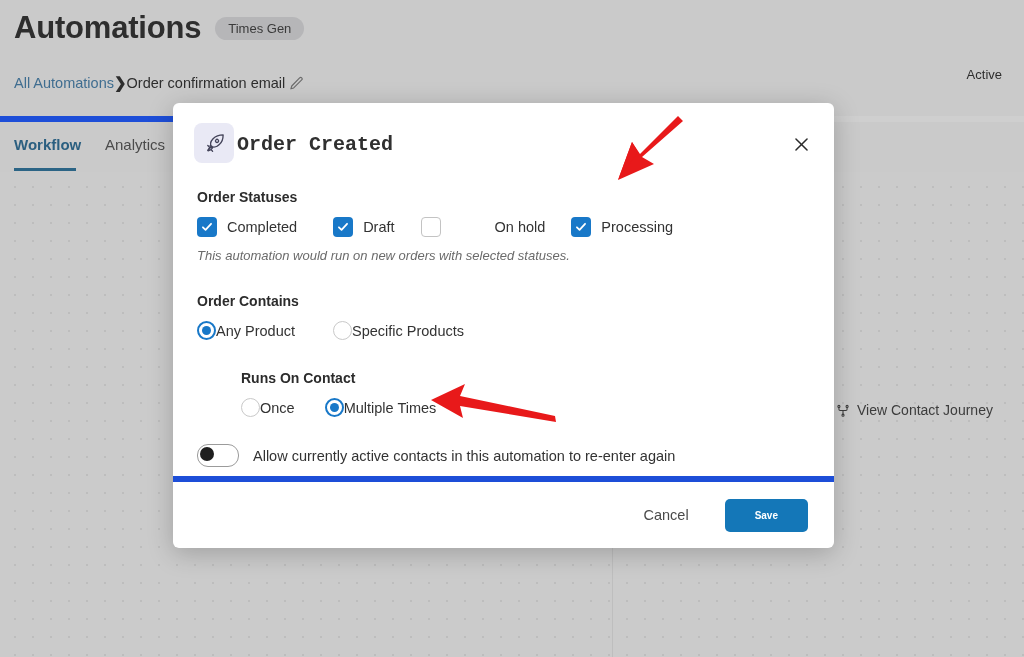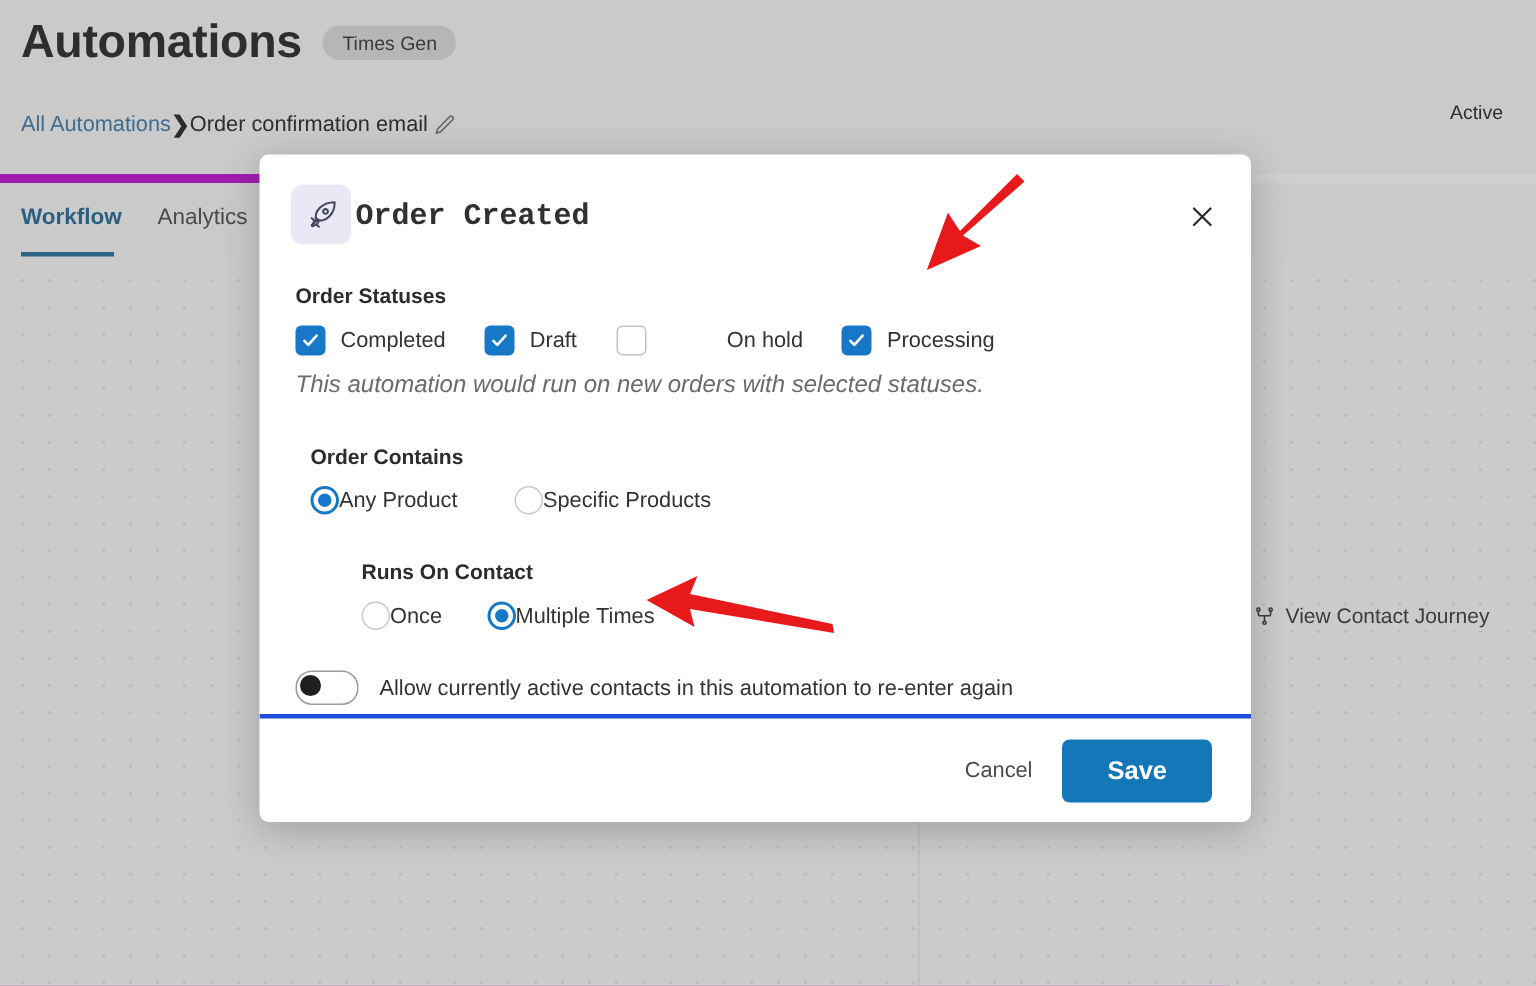--- a/index.html
+++ b/index.html
@@ -5,21 +5,21 @@
   html, body {
     margin: 0; padding: 0;
     width: 1024px; height: 657px;
     overflow: hidden;
     font-family: "Liberation Sans", sans-serif;
     background: #cfcfcf;
   }
   #app {
     position: relative;
     width: 820px; height: 657px;
-    background: #a21caf;
+    background: #1d4ed8;
   }
 
   
   .page-header {
     position: absolute; left: 0; top: 0; width: 1024px; height: 116px;
     background: #cacaca;
   }
   .title-row {
     position: absolute; left: 14px; top: 10px;
     display: flex; align-items: center; gap: 14px;
@@ -116,21 +116,21 @@
     display: flex; align-items: center; justify-content: center;
     cursor: pointer;
   }
 
   .modal-body { position: absolute; left: 0; top: 76px; width: 100%; }
   .section-label {
     font-size: 14px; font-weight: bold; color: #2c2c2c;
     margin: 0 0 12px 24px;
   }
   .hint-text {
-    font-size: 16px; font-style: italic; color: #6b6b6b;
+    font-size: 13px; font-style: italic; color: #6b6b6b;
     margin: 11px 0 0 24px;
   }
 
   .opt-row { display: flex; align-items: center; margin-left: 24px; }
 
   
   .cb-item { display: flex; align-items: center; cursor: pointer; }
   .cb-box {
     width: 20px; height: 20px; border-radius: 4px;
     display: flex; align-items: center; justify-content: center;
@@ -163,32 +163,32 @@
   }
   .toggle .knob {
     position: absolute; left: 2px; top: 2px;
     width: 14px; height: 14px; border-radius: 50%;
     background: #1f1f1f;
   }
   .toggle-label { font-size: 14.5px; color: #333; margin-left: 14px; }
 
   .modal-footer {
     position: absolute; left: 0; bottom: 0; width: 100%; height: 72px;
-    border-top: 3px solid #1d4ed8;
+    border-top: 6px solid #1d4ed8;
     display: flex; align-items: center; justify-content: flex-end;
-    box-sizing: border-box; padding-right: 26px; gap: 4px;
+    box-sizing: border-box; padding-right: 26px; gap: 20px;
   }
   .btn-cancel {
     background: transparent; border: none; cursor: pointer;
     font-size: 14.5px; color: #4a4a4a; padding: 10px 16px;
     font-family: inherit;
   }
   .btn-save {
     background: #1477b8; border: none; cursor: pointer;
-    color: #fff; font-size: 17px; font-weight: bold;
+    color: #fff; font-size: 10px; font-weight: bold;
     padding: 11px 30px; border-radius: 5px;
     font-family: inherit;
   }
 
   
   .annot { position: absolute; pointer-events: none; }
   .annot-1 { left: 580px; top: 112px; }
   .annot-2 { left: 425px; top: 378px; }
 </style>
 </head>
@@ -262,21 +262,21 @@
           <path d="M5 5l14 14M19 5L5 19"></path>
         </svg>
       </div>
     </div>
 
     <div class="modal-body">
 
       <div style="margin-top:10px;">
         <div class="section-label">Order Statuses</div>
         <div class="opt-row">
-          <div class="cb-item" style="margin-right:26px;">
+          <div class="cb-item" style="margin-right:36px;">
             <span class="cb-box on">
               <svg width="14" height="14" viewBox="0 0 24 24" fill="none" stroke="#fff" stroke-width="3" stroke-linecap="round" stroke-linejoin="round">
                   <path d="M5 12.5l4.5 4.5L19 6.5"></path>
                 </svg>
             </span>
             <span class="cb-label">Completed</span>
           </div>
           <div class="cb-item" style="margin-right:26px;">
             <span class="cb-box on">
               <svg width="14" height="14" viewBox="0 0 24 24" fill="none" stroke="#fff" stroke-width="3" stroke-linecap="round" stroke-linejoin="round">
@@ -294,21 +294,21 @@
               <svg width="14" height="14" viewBox="0 0 24 24" fill="none" stroke="#fff" stroke-width="3" stroke-linecap="round" stroke-linejoin="round">
                   <path d="M5 12.5l4.5 4.5L19 6.5"></path>
                 </svg>
             </span>
             <span class="cb-label">Processing</span>
           </div>
         </div>
         <div class="hint-text">This automation would run on new orders with selected statuses.</div>
       </div>
 
-      <div style="margin-top:30px;padding-left:10px;">
+      <div style="margin-top:30px;">
         <div class="section-label">Order Contains</div>
         <div class="opt-row">
           <div class="rd-item" style="margin-right:38px;">
             <span class="rd-circle on"></span>
             <span class="rd-label">Any Product</span>
           </div>
           <div class="rd-item">
             <span class="rd-circle off"></span>
             <span class="rd-label">Specific Products</span>
           </div>

